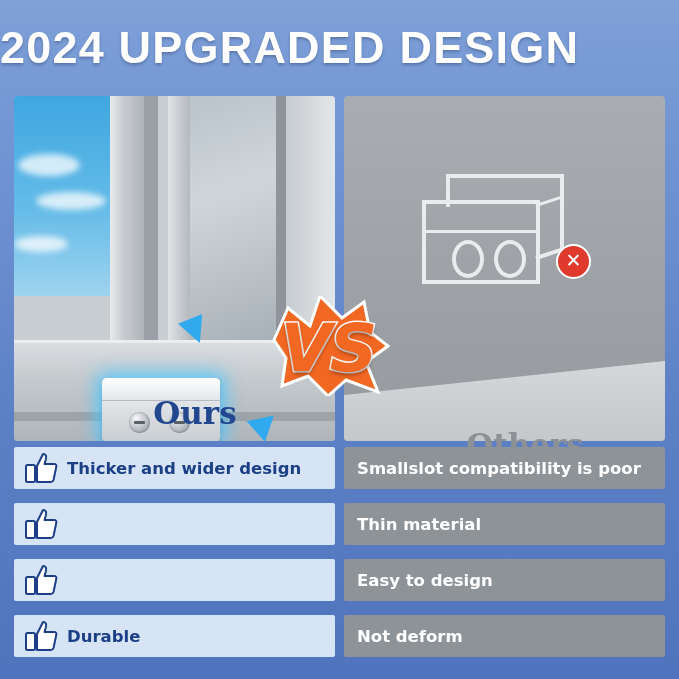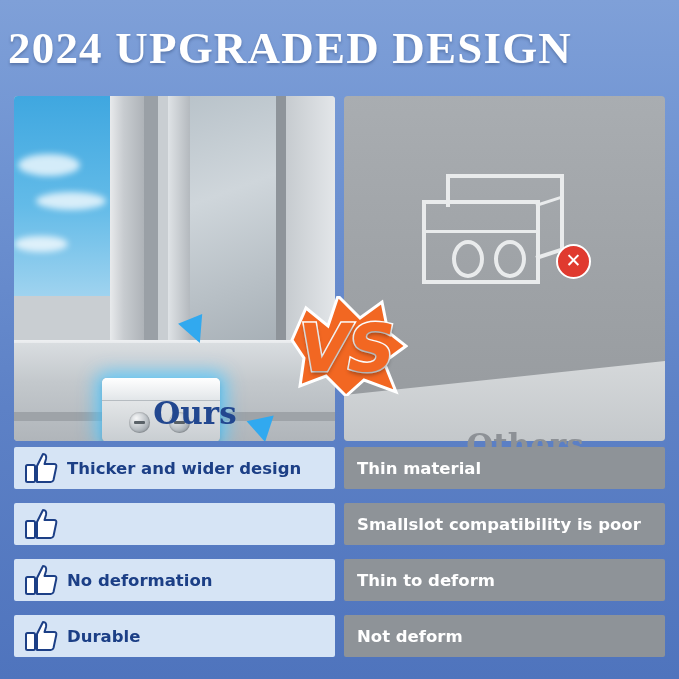--- a/index.html
+++ b/index.html
@@ -26,23 +26,22 @@
     position: absolute;
     top: 22px;
     left: 0;
     width: 545px;
     text-align: center;
     font-size: 45px;
     font-weight: bold;
     letter-spacing: 1.2px;
     color: #ffffff;
     text-shadow: 0 2px 3px rgba(30,50,90,0.35);
-    font-family: Liberation Serif, serif;
+    font-family: Liberation Sans, sans-serif;
     white-space: nowrap;
-    padding-left: 8px;
   }
 
   
   .panel {
     position: absolute;
     top: 96px;
     width: 321px;
     height: 345px;
     border-radius: 4px;
     overflow: hidden;
@@ -182,21 +181,21 @@
     font-size: 19px;
     font-weight: bold;
     line-height: 29px;
     text-align: center;
     font-family: "DejaVu Sans", sans-serif;
   }
 
   
   .vs {
     position: absolute;
-    left: 284px;
+    left: 266px;
     top: 296px;
     width: 124px;
     height: 100px;
     z-index: 6;
   }
   .vs-text {
     position: absolute;
     left: 0; top: 0;
     width: 124px;
     text-align: center;
@@ -360,43 +359,42 @@
       </span>
     </div>
 
     <div class="frow blue">
       <span class="thumb">
         <svg width="34" height="34" viewBox="0 0 34 34">
           <rect x="2" y="14" width="9" height="17" rx="1.5" fill="#ffffff" stroke="#1c3f86" stroke-width="2"></rect>
           <path d="M13 31 V15 L19 3 q4 0 3 5 l-1.5 5 H30 q3 0 2.2 3.2 L29.5 29 q-.7 2-2.8 2 Z" fill="#ffffff" stroke="#1c3f86" stroke-width="2" stroke-linejoin="round"></path>
         </svg>
       </span>
-      <span class="ftext">No deformation</span>
     </div>
 
     <div class="frow blue">
       <span class="thumb">
         <svg width="34" height="34" viewBox="0 0 34 34">
           <rect x="2" y="14" width="9" height="17" rx="1.5" fill="#ffffff" stroke="#1c3f86" stroke-width="2"></rect>
           <path d="M13 31 V15 L19 3 q4 0 3 5 l-1.5 5 H30 q3 0 2.2 3.2 L29.5 29 q-.7 2-2.8 2 Z" fill="#ffffff" stroke="#1c3f86" stroke-width="2" stroke-linejoin="round"></path>
         </svg>
       </span>
       <span class="ftext">Durable</span>
     </div>
 
   </div>
 
   <div class="features right">
     <div class="frow grey">
+      <span class="ftext">Smallslot compatibility is poor</span>
+    </div>
+    <div class="frow grey">
       <span class="ftext">Thin material</span>
     </div>
     <div class="frow grey">
-      <span class="ftext">Smallslot compatibility is poor</span>
-    </div>
-    <div class="frow grey">
-      <span class="ftext">Thin to deform</span>
+      <span class="ftext">Easy to design</span>
     </div>
     <div class="frow grey">
       <span class="ftext">Not deform</span>
     </div>
   </div>
 
 </div>
 
 </body></html>

